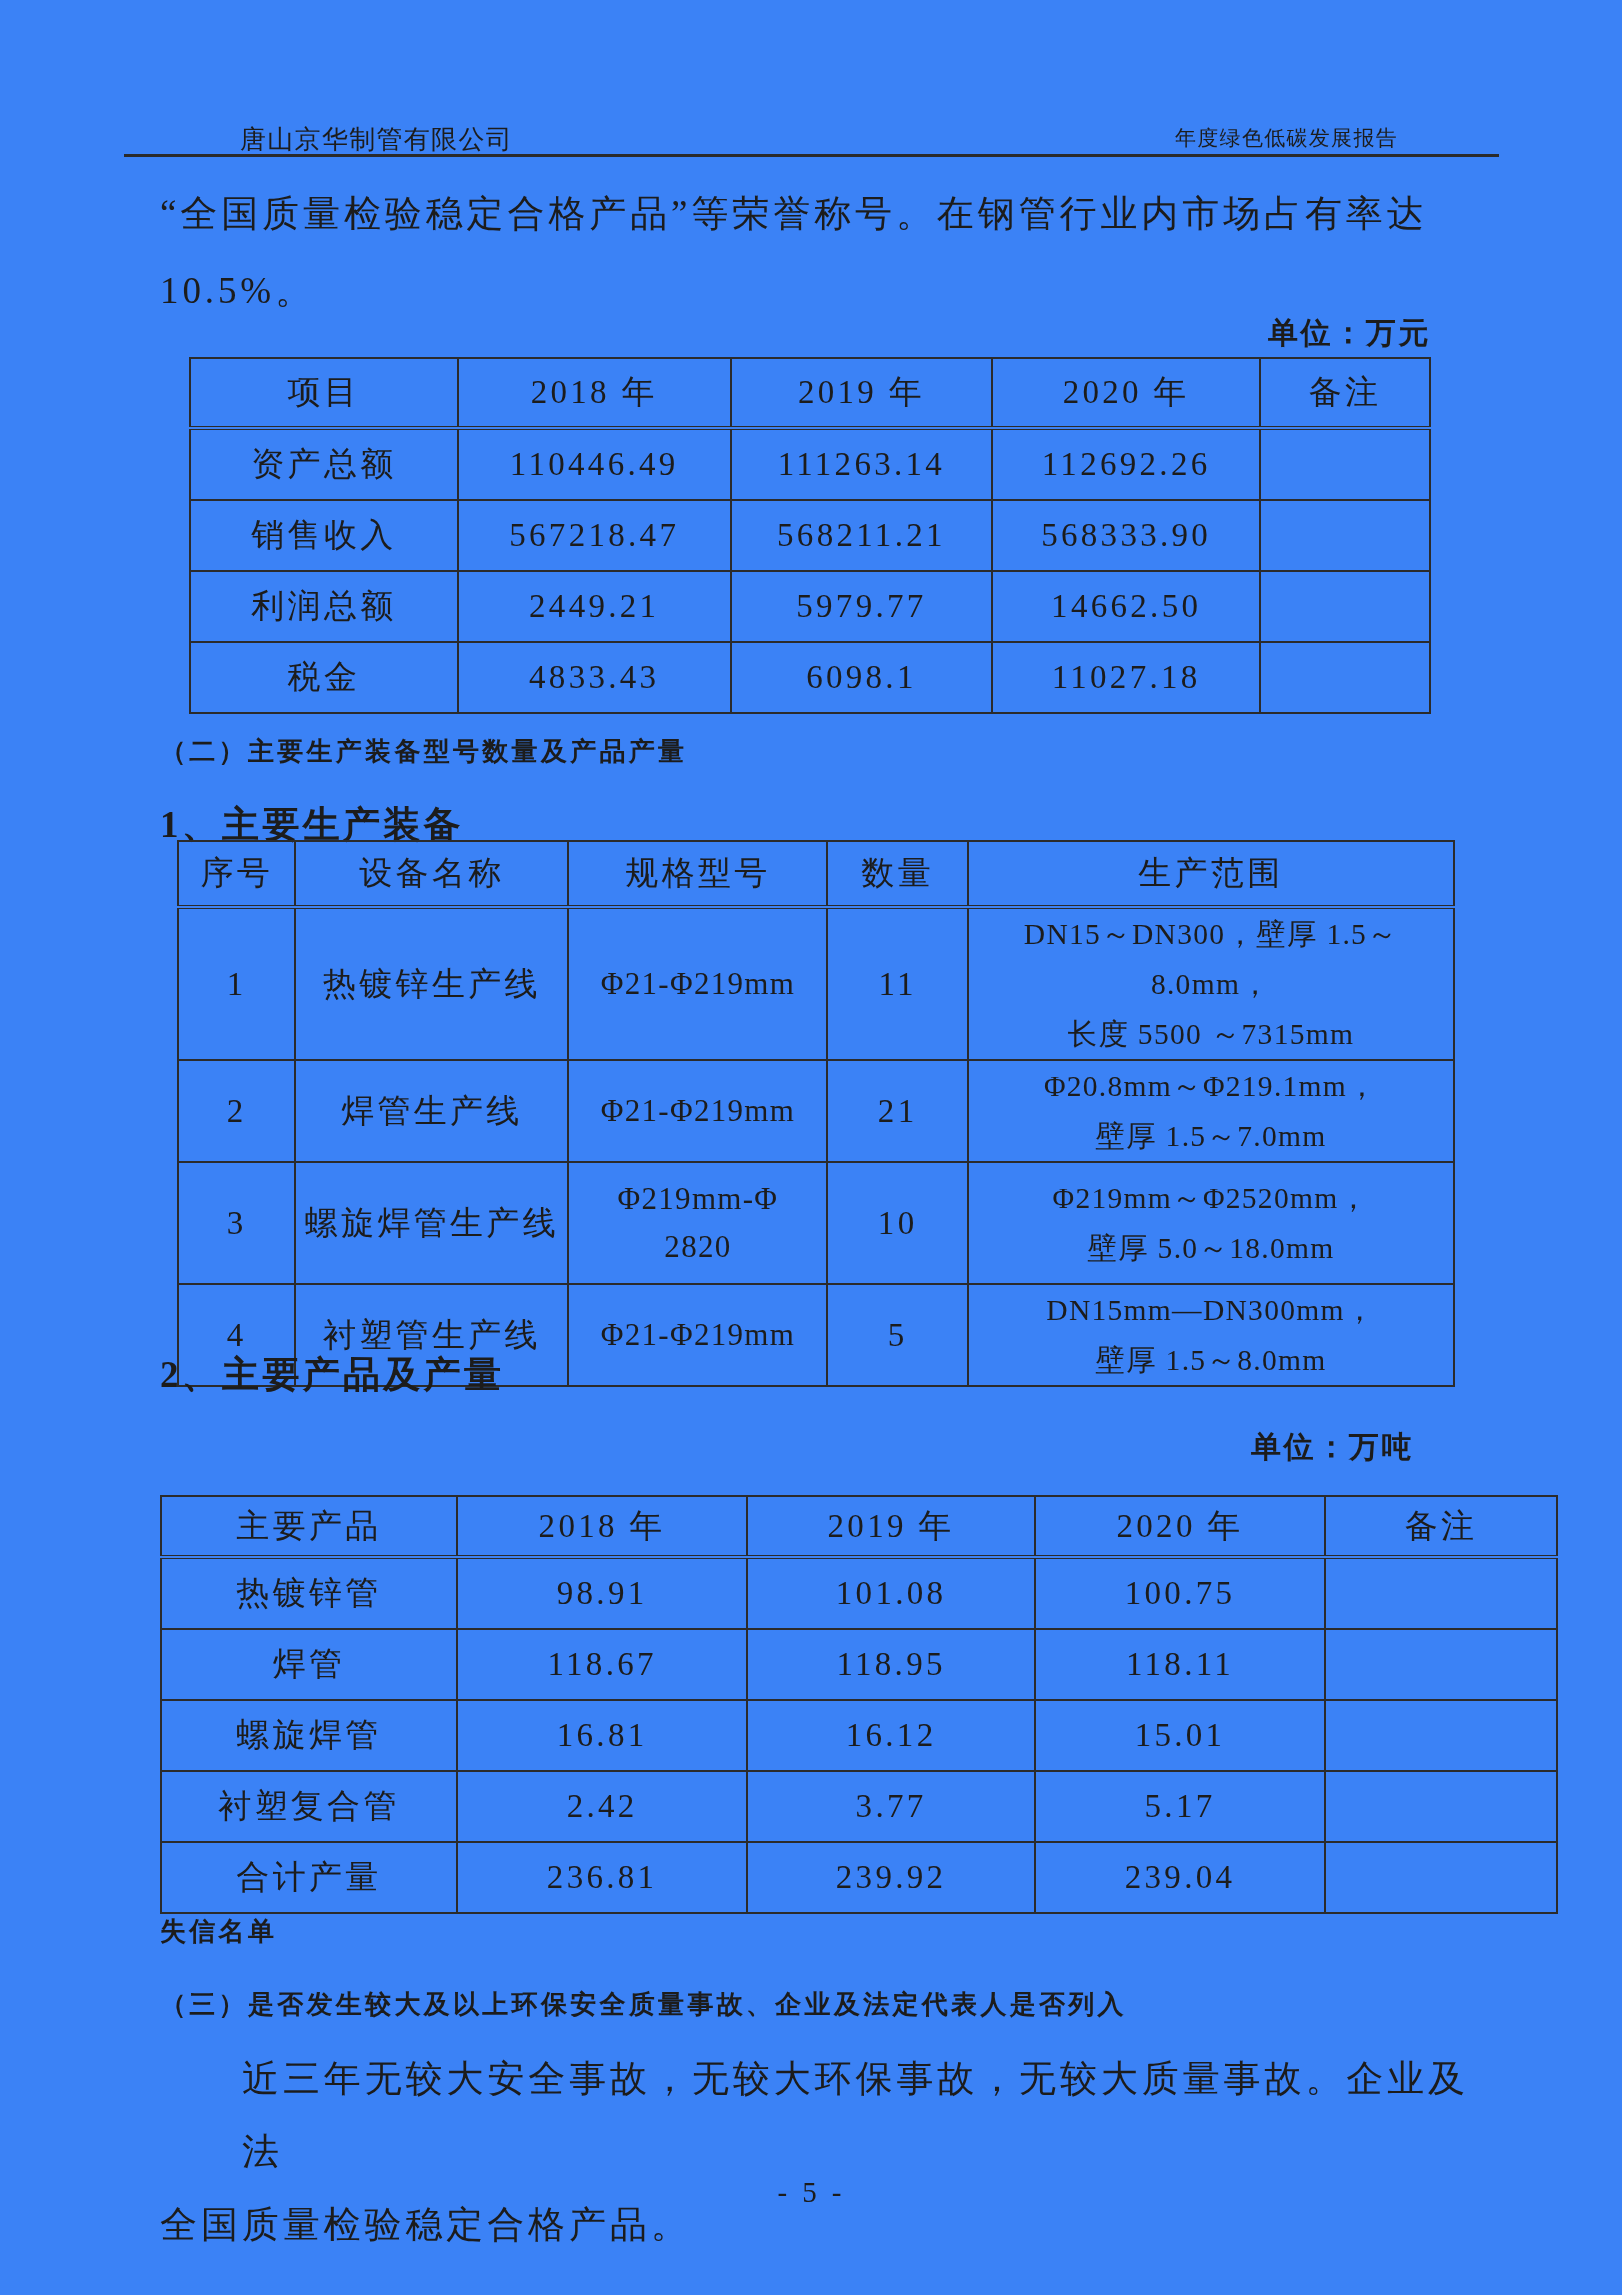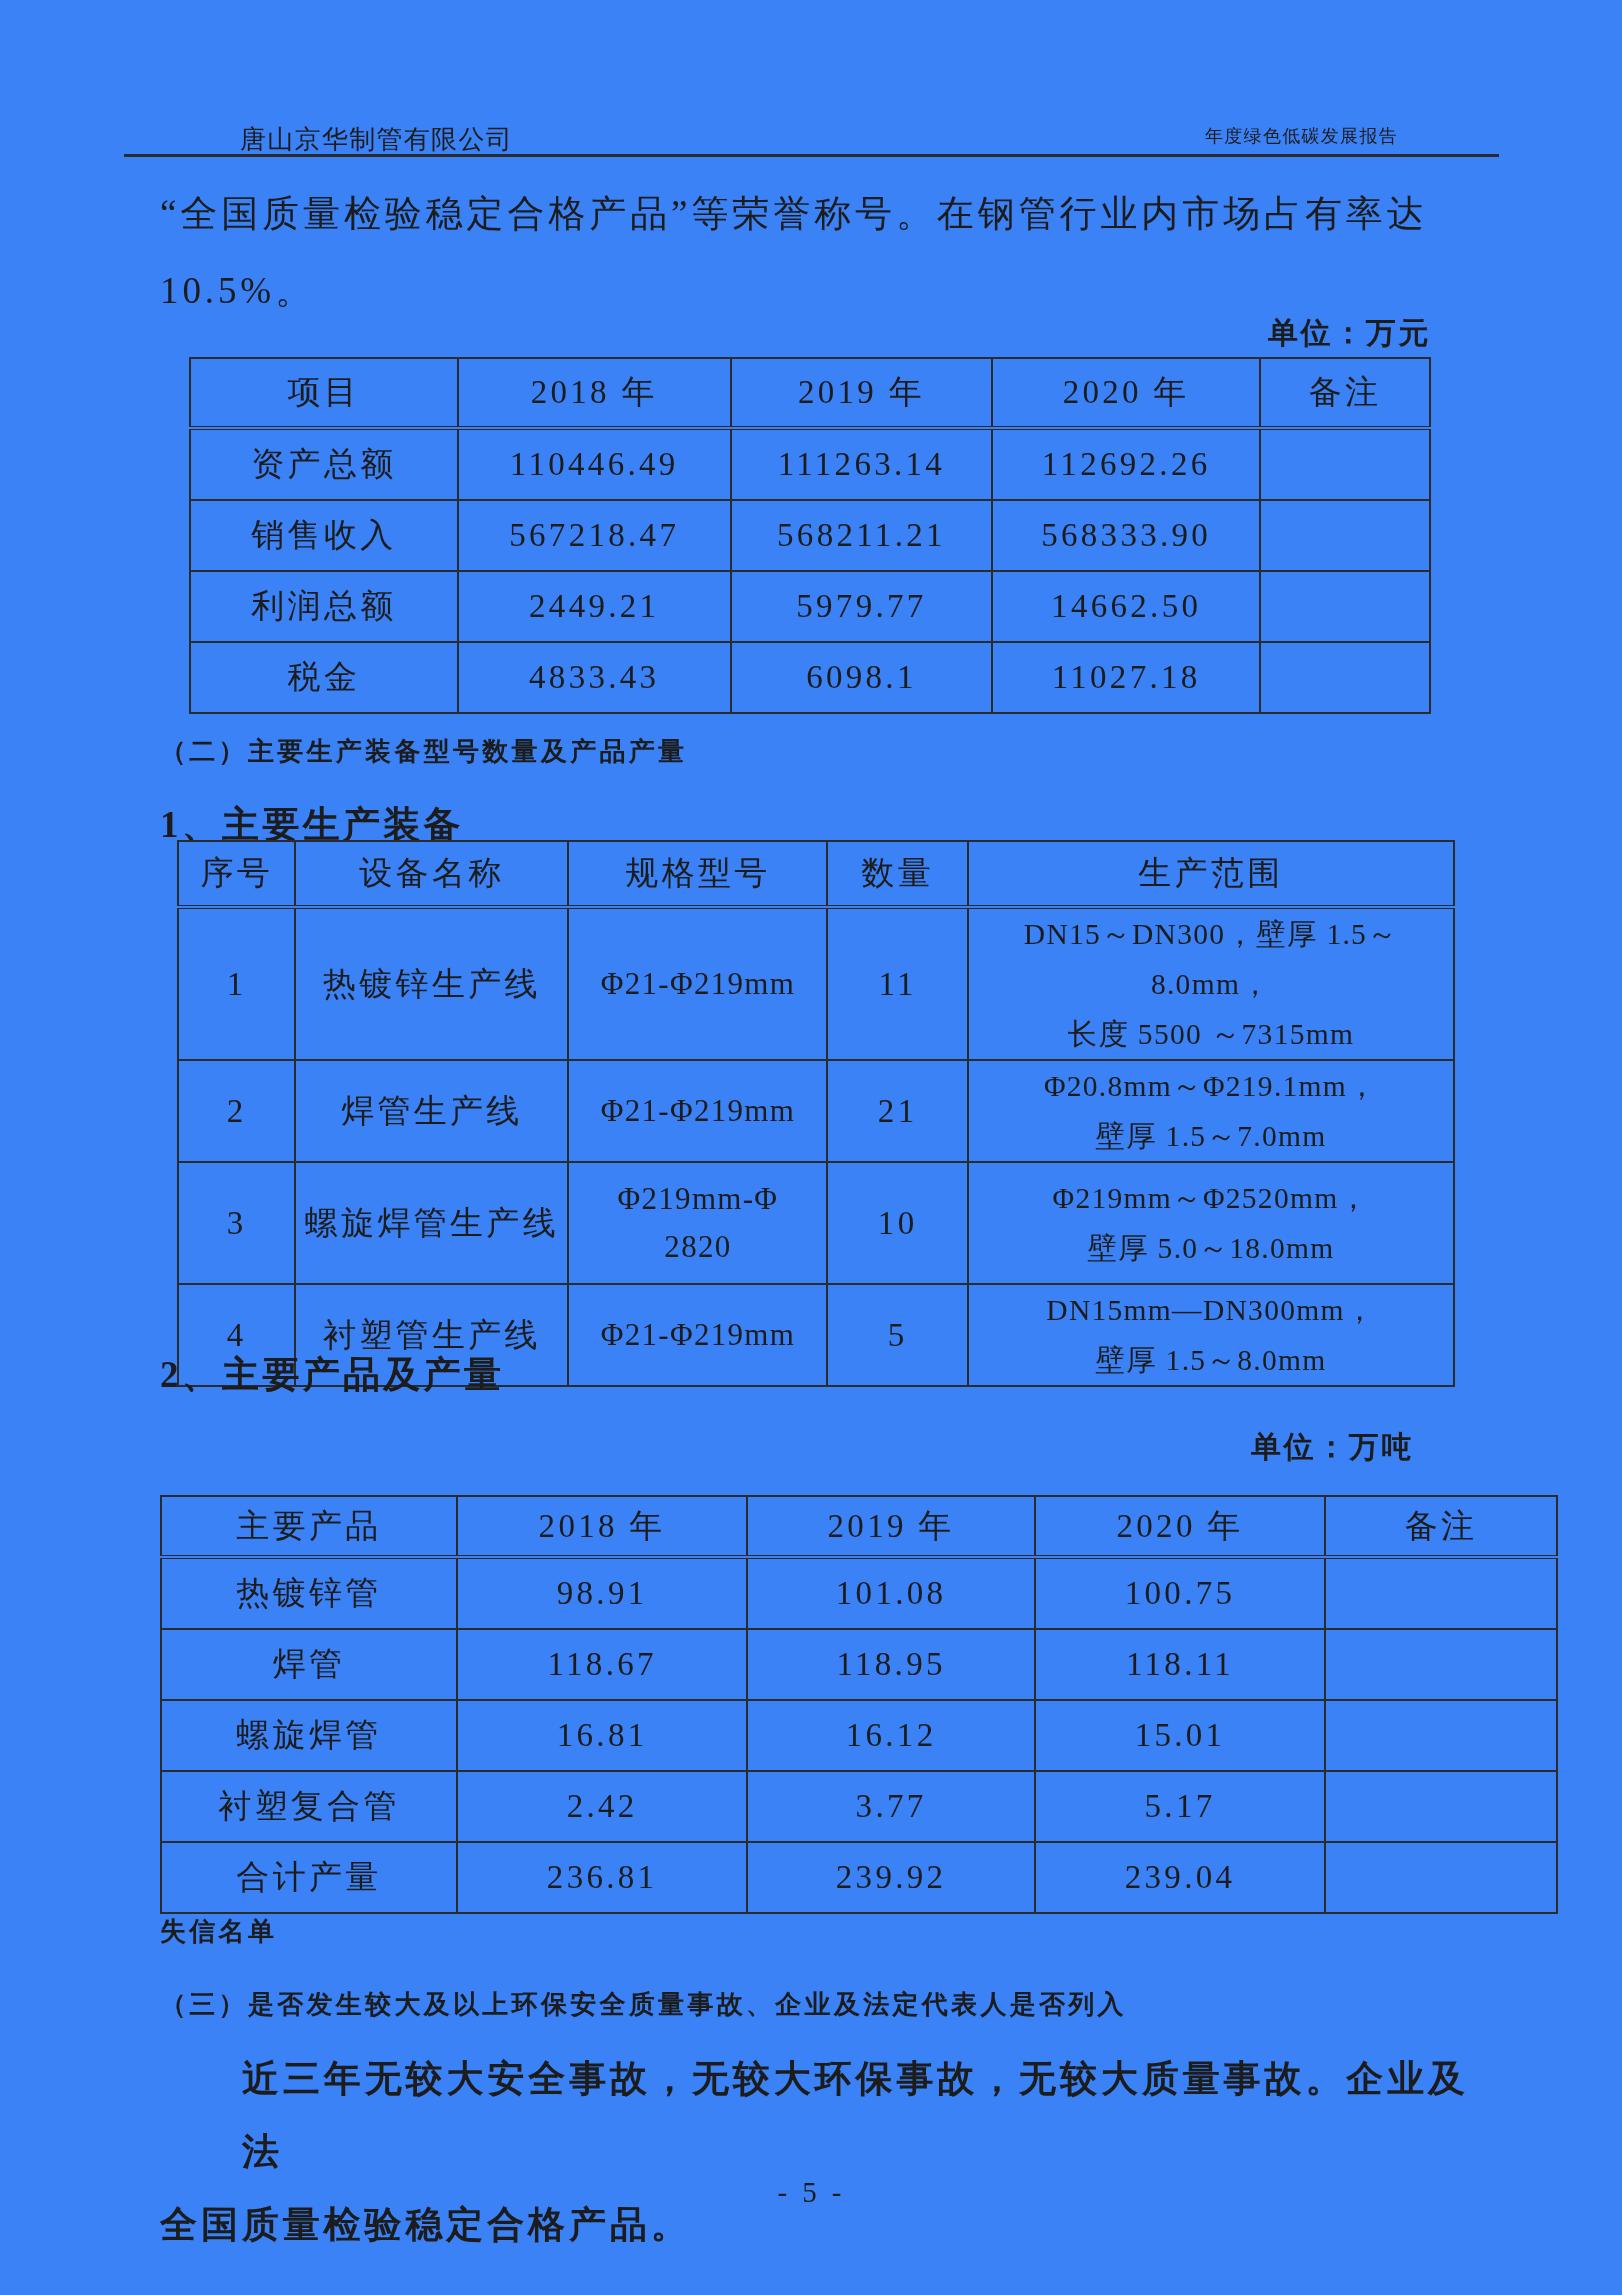--- a/index.html
+++ b/index.html
@@ -3,21 +3,21 @@
 <meta charset="utf-8">
 <style>
   html,body{margin:0;padding:0;background:#e8e8e8;}
   .page{
     position:relative;width:1623px;height:2295px;background:#3b82f6;
     font-family:"Liberation Serif","DejaVu Serif",serif;color:#1c1c1c;
     overflow:hidden;
   }
   
   .hdr-left{position:absolute;top:122px;left:240px;font-size:26px;letter-spacing:1.3px;}
-  .hdr-right{position:absolute;top:124px;right:225px;font-size:18px;letter-spacing:1.3px;}
+  .hdr-right{position:absolute;top:124px;right:225px;font-size:21px;letter-spacing:1.3px;}
   .hdr-rule{position:absolute;top:154px;left:124px;width:1375px;height:2.6px;background:#2a2a2a;}
   
   .intro{position:absolute;top:175px;left:160px;width:1309px;font-size:37px;line-height:77px;letter-spacing:3.9px;}
   
   .unit{position:absolute;font-size:30px;font-weight:bold;letter-spacing:2.6px;}
   .unit1{top:313px;right:192px;}
   .unit2{top:1427px;right:209px;}
   
   table{border-collapse:collapse;table-layout:fixed;position:absolute;}
   td{
@@ -36,21 +36,21 @@
   .t2 td.spec{font-size:31px;line-height:48px;letter-spacing:1.3px;}
   .t3{top:1469px;left:160px;width:1398px;margin-top:26px;}
   .t3 tr.head td{height:58px;}
   .t3 tr.r td{height:69px;}
   
   .h-bold{position:absolute;left:160px;font-weight:bold;font-size:26px;letter-spacing:3.3px;}
   .sec2{top:734px;}
   .sub1{top:800px;font-size:37px;}
   .sub2{top:1350px;font-size:37px;}
   .sec3{top:1895px;line-height:73px;width:1316px;}
-  .body3{position:absolute;top:2042px;left:160px;width:1316px;font-size:37px;line-height:73px;letter-spacing:3.9px;font-weight:bold;}
+  .body3{position:absolute;top:2042px;left:160px;width:1316px;font-size:37px;line-height:73px;letter-spacing:3.9px;}
   .indent{margin-left:82px;}
   
   .footer{position:absolute;top:2176px;left:0;width:100%;text-align:center;font-size:29px;letter-spacing:3.9px;}
 </style>
 </head>
 <body>
 
 <div class="page">
 
   <div class="hdr-left">唐山京华制管有限公司</div>

